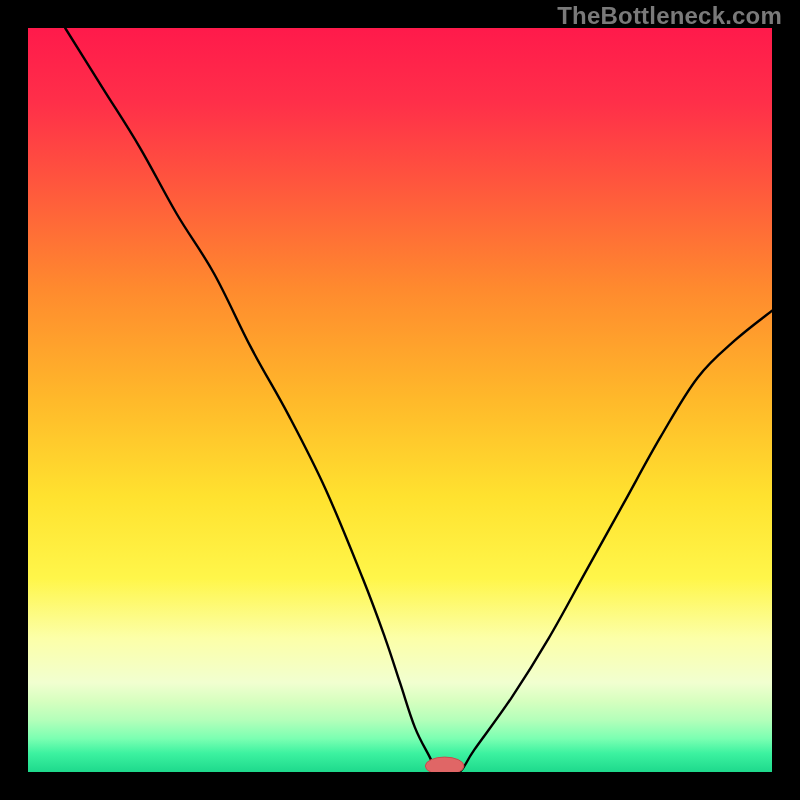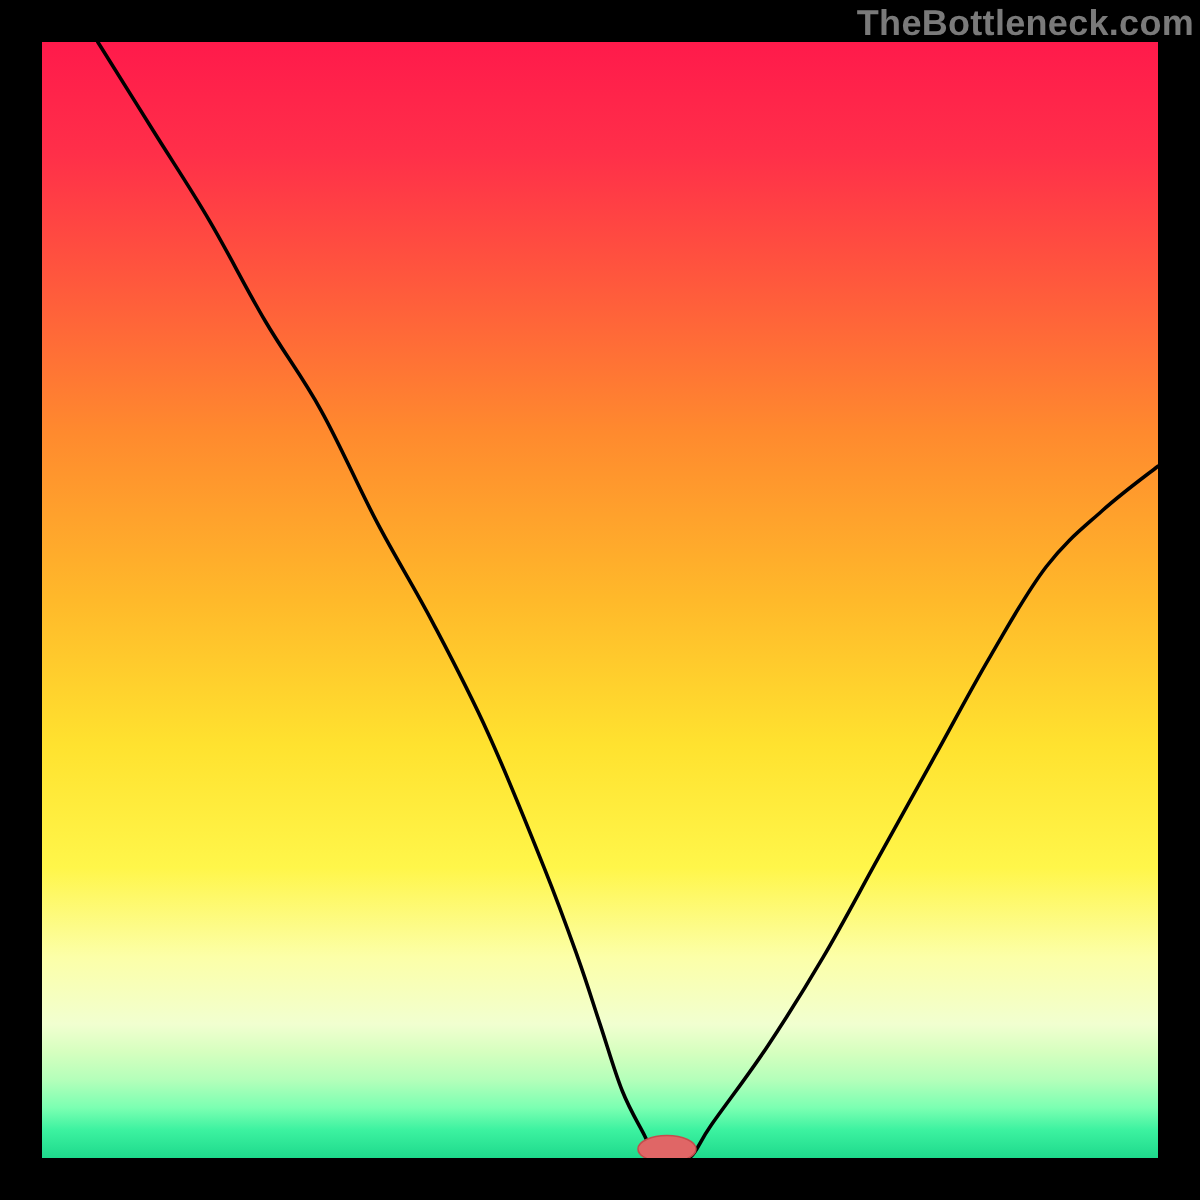--- a/index.html
+++ b/index.html
@@ -15,21 +15,21 @@
     position: absolute;
     left: 0;
     top: 0;
     width: 800px;
     height: 800px;
     background: #000;
   }
   .watermark {
     position: absolute;
     top: 2px;
-    right: 4px;
+    right: 18px;
     color: #7a7a7a;
     font-size: 24px;
     font-weight: 600;
     letter-spacing: 0.2px;
     user-select: none;
   }
   .plot {
     position: absolute;
     left: 28px;
     top: 28px;

